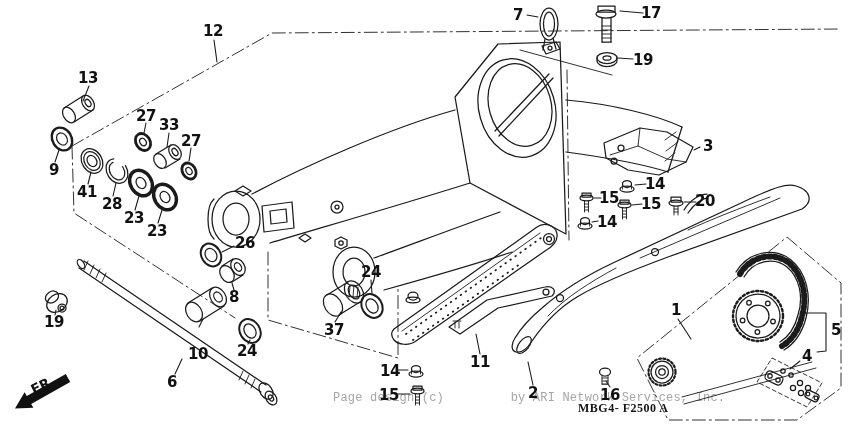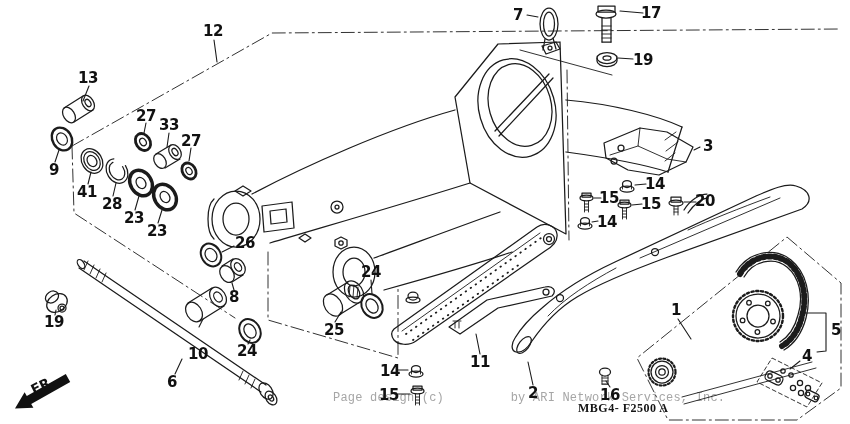--- a/index.html
+++ b/index.html
@@ -346,21 +346,21 @@
   <div class="co" style="left:54px;top:170px">9</div>
   <div class="co" style="left:87px;top:192px">41</div>
   <div class="co" style="left:112px;top:204px">28</div>
   <div class="co" style="left:134px;top:218px">23</div>
   <div class="co" style="left:157px;top:231px">23</div>
   <div class="co" style="left:245px;top:243px">26</div>
   <div class="co" style="left:234px;top:297px">8</div>
   <div class="co" style="left:198px;top:354px">10</div>
   <div class="co" style="left:247px;top:351px">24</div>
   <div class="co" style="left:371px;top:272px">24</div>
-  <div class="co" style="left:334px;top:330px">25</div>
+  <div class="co" style="left:334px;top:330px">37</div>
   <div class="co" style="left:54px;top:322px">19</div>
   <div class="co" style="left:172px;top:382px">6</div>
   <div class="co" style="left:518px;top:15px">7</div>
   <div class="co" style="left:651px;top:13px">17</div>
   <div class="co" style="left:643px;top:60px">19</div>
   <div class="co" style="left:708px;top:146px">3</div>
   <div class="co" style="left:655px;top:184px">14</div>
   <div class="co" style="left:609px;top:198px">15</div>
   <div class="co" style="left:651px;top:204px">15</div>
   <div class="co" style="left:607px;top:222px">14</div>

